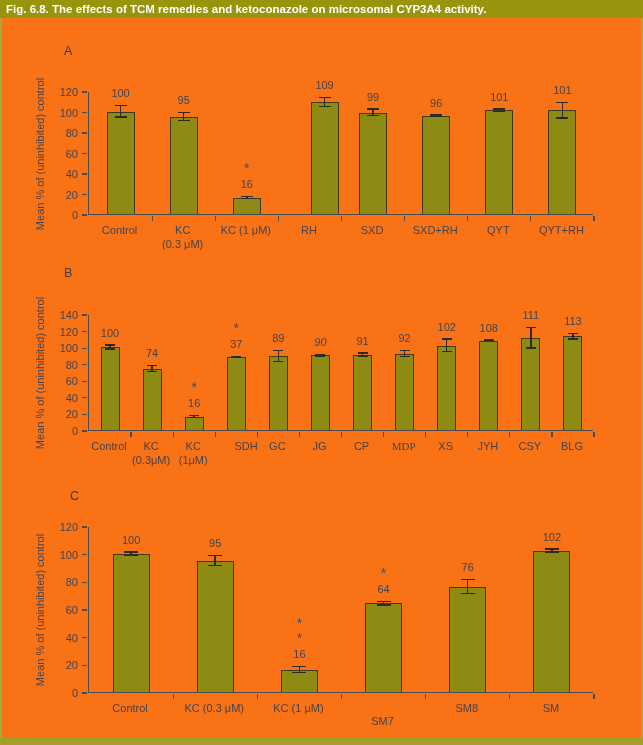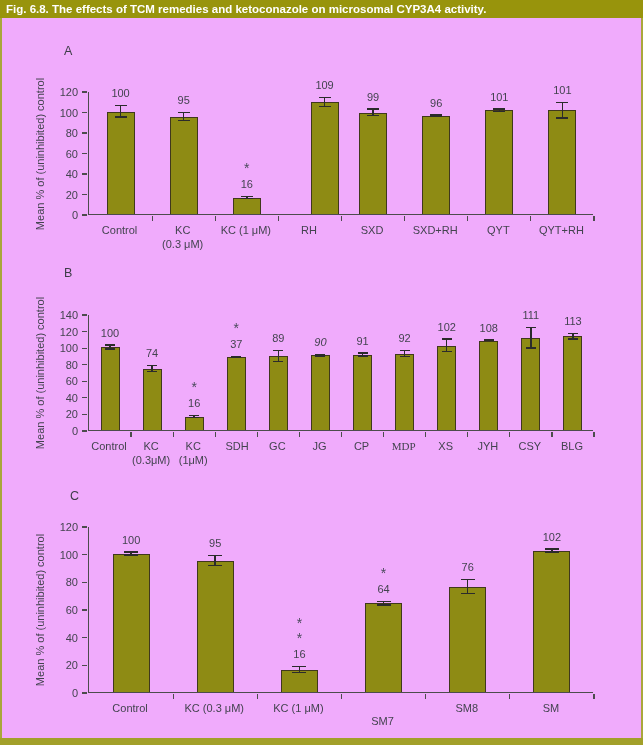--- a/index.html
+++ b/index.html
@@ -5,21 +5,21 @@
   * { margin: 0; padding: 0; box-sizing: border-box; }
   html, body { background: #ffffff; }
   body {
     width: 643px; height: 745px;
     font-family: "Liberation Sans", "DejaVu Sans", sans-serif;
     position: relative;
     overflow: hidden;
   }
   .figure {
     position: absolute; inset: 0;
-    background: #f0abfc;
+    background: #f97316;
     border-left: 2px solid #a9a73b;
     border-right: 2px solid #a9a73b;
   }
   .figure-header {
     position: absolute; left: -2px; top: 0; width: 643px; height: 18px;
     background: #98940c;
     color: #ffffff;
     font-size: 11.5px; font-weight: bold;
     line-height: 18px;
     padding-left: 6px;
@@ -320,21 +320,21 @@
           <div>Control</div>
         </div>
         <div class="x-category-label" style="left: 130.083px; top: 421px; width: 42.0833px;">
           <div>KC</div>
           <div>(0.3μM)</div>
         </div>
         <div class="x-category-label" style="left: 172.167px; top: 421px; width: 42.0833px;">
           <div>KC</div>
           <div>(1μM)</div>
         </div>
-        <div class="x-category-label" style="left: 216px; top: 421px; width: 42.0833px;">
+        <div class="x-category-label" style="left: 225px; top: 421px; width: 42.0833px;">
           <div>SDH</div>
         </div>
         <div class="x-category-label" style="left: 256.333px; top: 421px; width: 42.0833px;">
           <div>GC</div>
         </div>
         <div class="x-category-label" style="left: 298.417px; top: 421px; width: 42.0833px;">
           <div>JG</div>
         </div>
         <div class="x-category-label" style="left: 340.5px; top: 421px; width: 42.0833px;">
           <div>CP</div>

